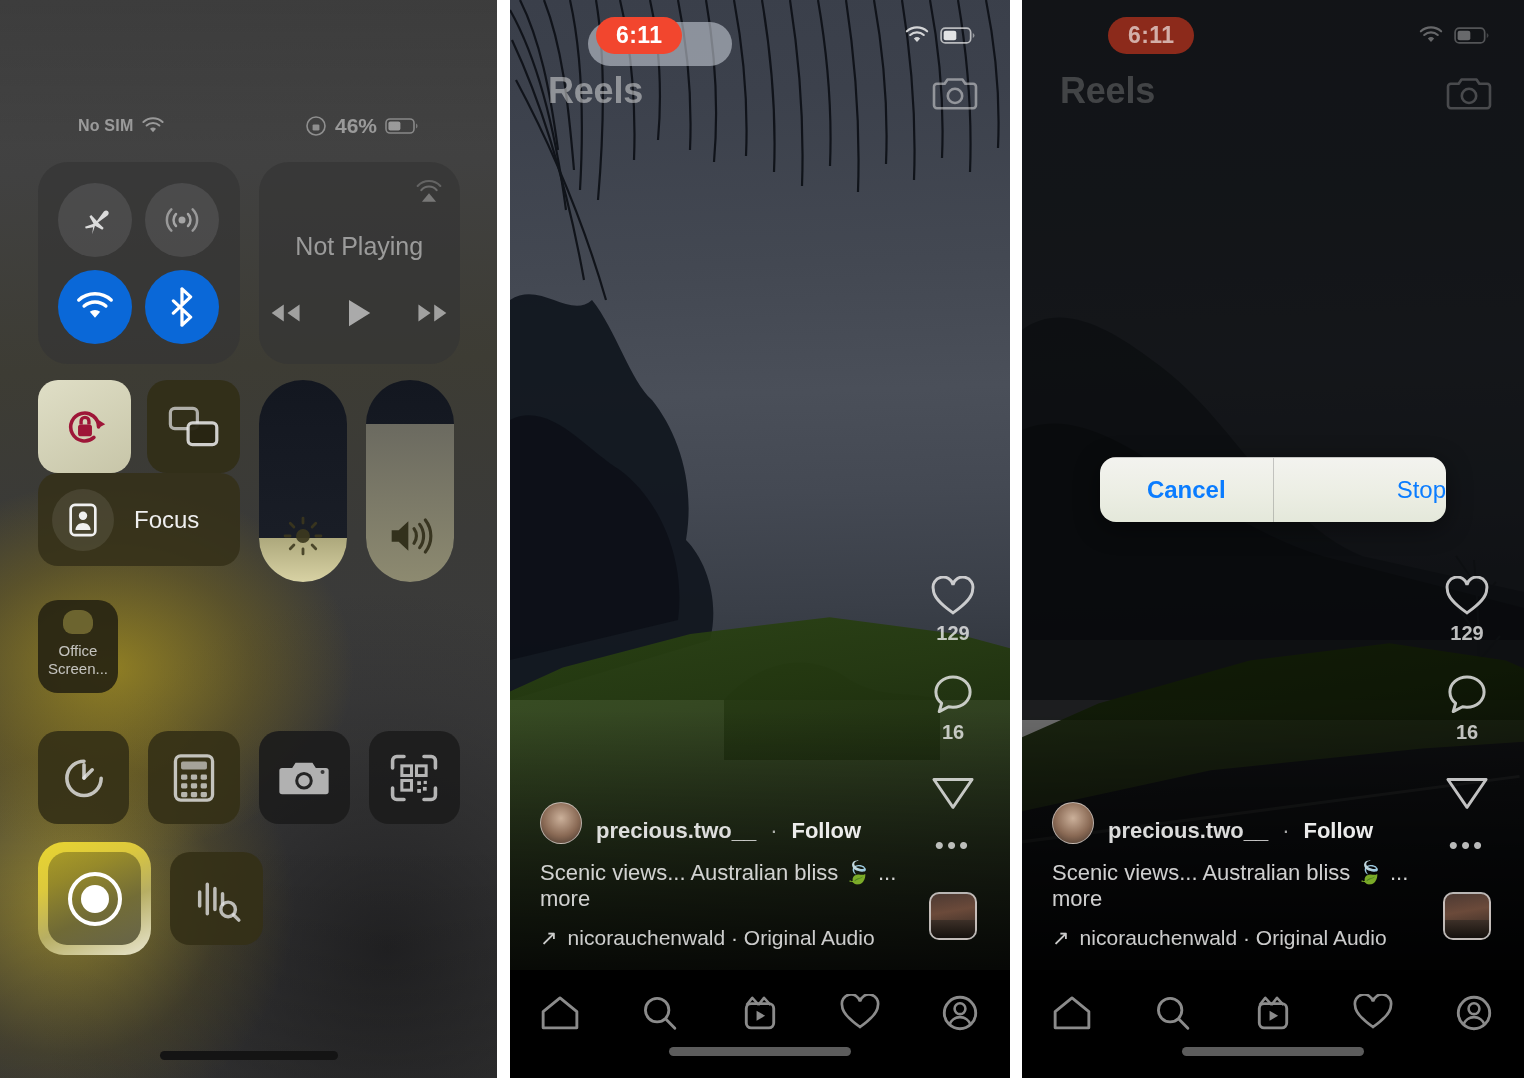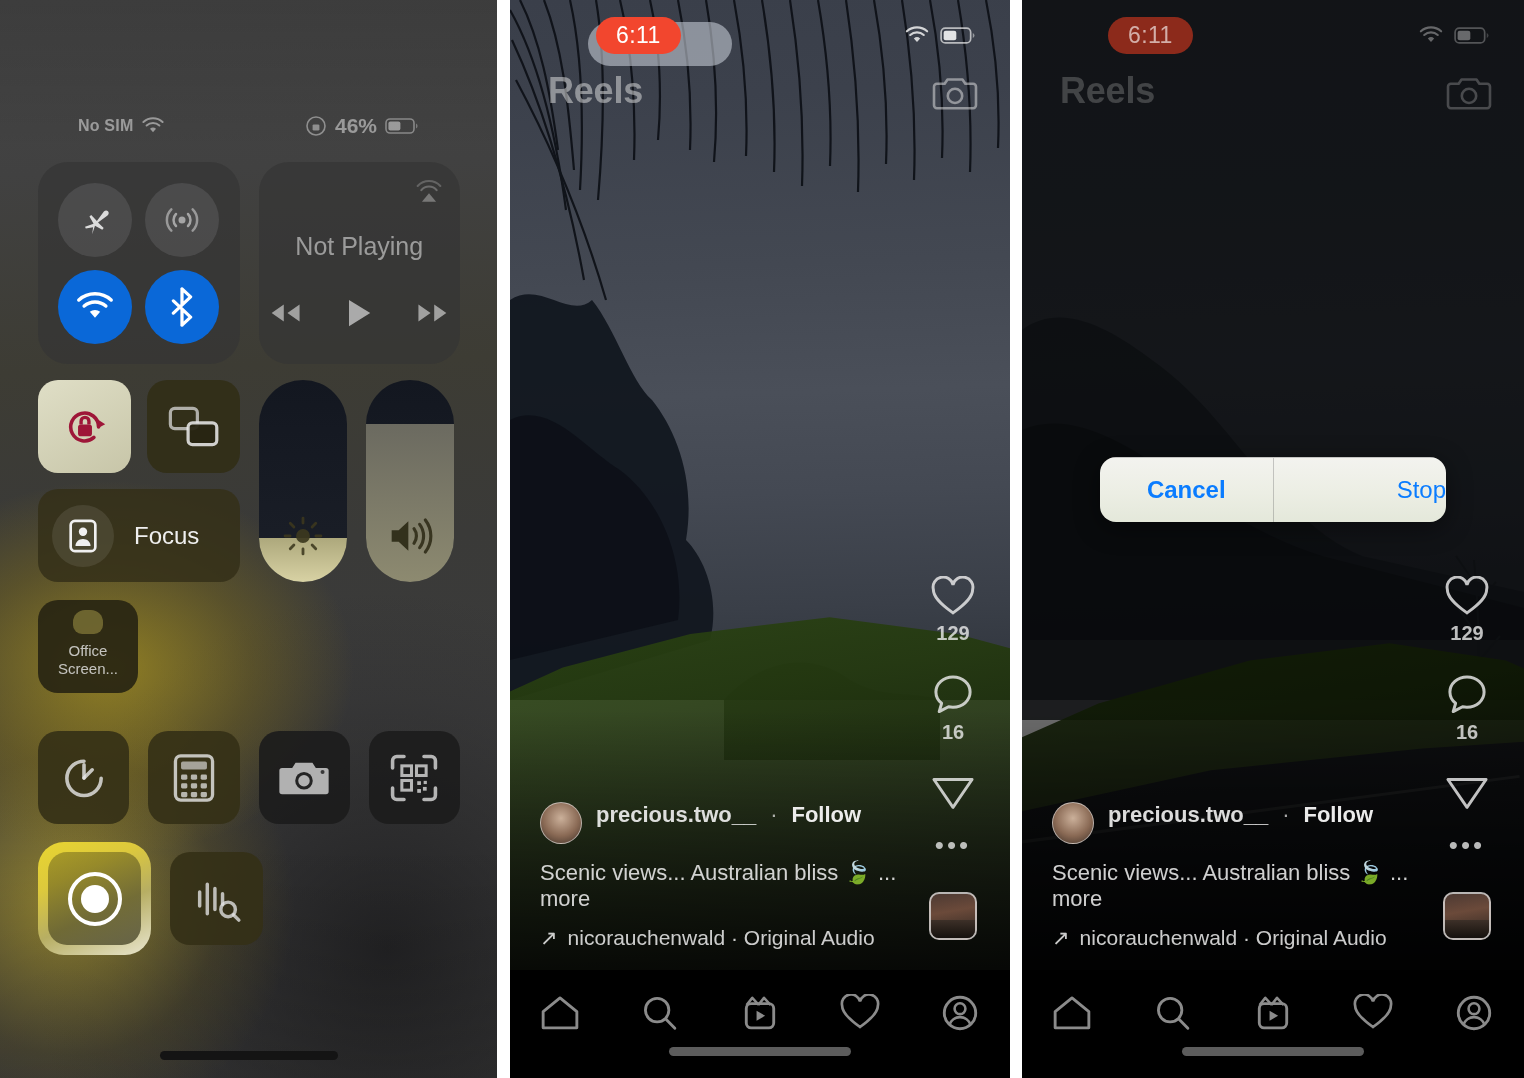--- a/index.html
+++ b/index.html
@@ -51,21 +51,21 @@
     width:202px; height:202px; border-radius:30px;
     background:rgba(52,52,52,0.70); position:relative;
     display:flex; flex-direction:column; align-items:center; justify-content:center;
   }
   .media-title { color:rgba(222,222,222,0.60); font-size:25px; font-weight:500; margin-bottom:34px; }
   .media-ctrls { display:flex; gap:44px; align-items:center; position:absolute; bottom:36px; }
   .airplay { position:absolute; top:12px; right:14px; opacity:0.48; }
 
   
   .cc-row2 { display:flex; gap:19px; margin-top:16px; }
-  .col-toggles { display:flex; flex-direction:column; gap:16px; width:202px; }
+  .col-toggles { display:flex; flex-direction:column; width:202px; }
   .mini-row { display:flex; gap:16px; }
   .tile-sm { width:93px; height:93px; border-radius:20px; display:flex; align-items:center; justify-content:center; }
   .tile-rotlock { background:linear-gradient(150deg,rgba(241,240,214,0.90),rgba(226,224,190,0.84)); }
   .tile-mirror  { background:rgba(49,45,22,0.88); }
   .tile-focus   { width:202px; height:93px; border-radius:20px; background:rgba(52,48,24,0.86);
                   display:flex; align-items:center; padding-left:14px; gap:20px; }
   .focus-ic { width:62px; height:62px; border-radius:50%; background:rgba(255,255,255,0.09);
               display:flex; align-items:center; justify-content:center; }
   .focus-lb { color:#efefef; font-size:24px; font-weight:500; }
 
@@ -74,21 +74,21 @@
   .slider-fill  { position:absolute; left:0; right:0; bottom:0; }
   .slider-ic    { position:absolute; left:0; right:0; bottom:24px; display:flex; justify-content:center; }
 
   
   .cc-row3 { display:flex; gap:19px; margin-top:18px; }
   .tile-home { width:202px; height:93px; border-radius:20px; background:rgba(50,46,22,0.88);
                display:flex; align-items:center; padding-left:18px; gap:16px; }
   .home-txt { display:flex; flex-direction:column; line-height:1.16; }
   .home-t1 { color:rgba(236,236,236,0.92); font-size:20px; }
   .home-t2 { color:rgba(236,236,236,0.52); font-size:20px; }
-  .tile-hp { width:100px; height:93px; border-radius:20px; background:rgba(40,37,18,0.92);
+  .tile-hp { width:80px; height:93px; border-radius:20px; background:rgba(40,37,18,0.92);
              display:flex; flex-direction:column; align-items:center; justify-content:flex-start; padding-top:10px; }
   .hp-dot { width:30px; height:24px; border-radius:12px 12px 9px 9px; background:rgba(160,148,70,0.55); margin-bottom:8px; }
   .hp-txt { color:rgba(234,234,234,0.80); font-size:15px; line-height:1.18; text-align:center; }
 
   
   .cc-row4 { display:flex; gap:19px; margin-top:38px; }
   .tile-app { width:93px; height:93px; border-radius:20px; display:flex; align-items:center; justify-content:center; }
   .app-y { background:rgba(52,48,22,0.90); }
   .app-d { background:rgba(28,28,28,0.92); }
 
@@ -141,21 +141,21 @@
     background:linear-gradient(180deg,rgba(0,0,0,0) 0%,rgba(0,0,0,0.45) 55%,rgba(0,0,0,0.78) 100%);
   }
   .foliage { position:absolute; left:0; top:0; width:100%; height:100%; pointer-events:none; }
 
   
   .r-status { position:absolute; top:14px; left:0; right:0; height:42px; display:flex;
               align-items:center; justify-content:space-between; padding:0 34px; z-index:6; }
   .island { position:absolute; top:5px; left:44px; width:144px; height:44px; border-radius:23px;
             background:rgba(200,205,215,0.58); }
   .rec-pill { position:relative; z-index:2; background:#f2462e; border-radius:20px;
-              padding:5px 20px; color:#fff; font-size:23px; font-weight:400; letter-spacing:0.4px;
+              padding:5px 20px; color:#fff; font-size:23px; font-weight:700; letter-spacing:0.4px;
               margin-left:52px; }
   .rec-pill.dim { background:#8c2a1b; color:rgba(255,255,255,0.62); }
   .r-status-right { display:flex; align-items:center; gap:10px; }
 
   .reels-title { position:absolute; top:70px; left:38px; color:rgba(222,222,222,0.52);
                  font-size:36px; font-weight:700; letter-spacing:-0.2px; z-index:5; }
   .reels-title.dim { color:rgba(160,160,160,0.34); }
   .cam-btn { position:absolute; top:72px; right:32px; z-index:5; opacity:0.55; }
   .cam-btn.dim { opacity:0.28; }
 
@@ -165,21 +165,21 @@
   .rail-item { display:flex; flex-direction:column; align-items:center; margin-bottom:28px; }
   .rail-cnt { color:rgba(236,236,236,0.80); font-size:20px; font-weight:600; margin-top:6px; }
   .rail-dots { color:rgba(236,236,236,0.78); font-size:26px; letter-spacing:3px; line-height:10px; margin-bottom:42px; }
   .rail-thumb { width:48px; height:48px; border-radius:10px; border:2px solid rgba(235,235,235,0.72);
                 background:linear-gradient(170deg,#4d3a33 0%,#6b4a3a 40%,#2a2420 100%); overflow:hidden; position:relative; }
   .rail-thumb:after { content:""; position:absolute; left:0; right:0; bottom:0; height:42%;
                       background:linear-gradient(180deg,#3d3028,#15110e); }
 
   
   .cap { position:absolute; left:30px; right:110px; bottom:128px; z-index:6; }
-  .cap-user { display:flex; align-items:flex-start; gap:14px; margin-bottom:16px; }
+  .cap-user { display:flex; align-items:flex-end; gap:14px; margin-bottom:16px; }
   .cap-av { width:42px; height:42px; border-radius:50%; border:1.5px solid rgba(230,230,230,0.62);
             background:radial-gradient(circle at 50% 38%, #cbb09a 0%, #8a6a55 55%, #3d2f26 100%); }
   .cap-name { color:rgba(238,238,238,0.92); font-size:22px; font-weight:600; }
   .cap-sep  { color:rgba(238,238,238,0.70); font-size:22px; }
   .cap-follow { color:rgba(245,245,245,0.96); font-size:22px; font-weight:700; }
   .cap-text { color:rgba(236,236,236,0.88); font-size:22px; margin-bottom:14px; }
   .cap-audio { color:rgba(236,236,236,0.86); font-size:21px; display:flex; align-items:center; gap:10px; }
 
   
   .tabbar { position:absolute; left:0; right:0; bottom:0; height:108px; background:#000; z-index:7;

